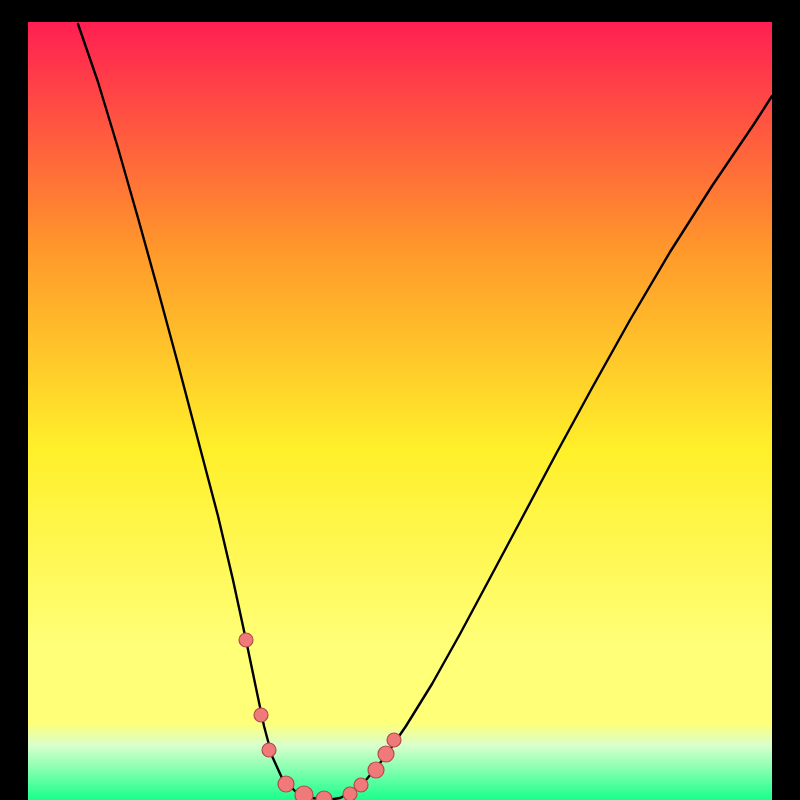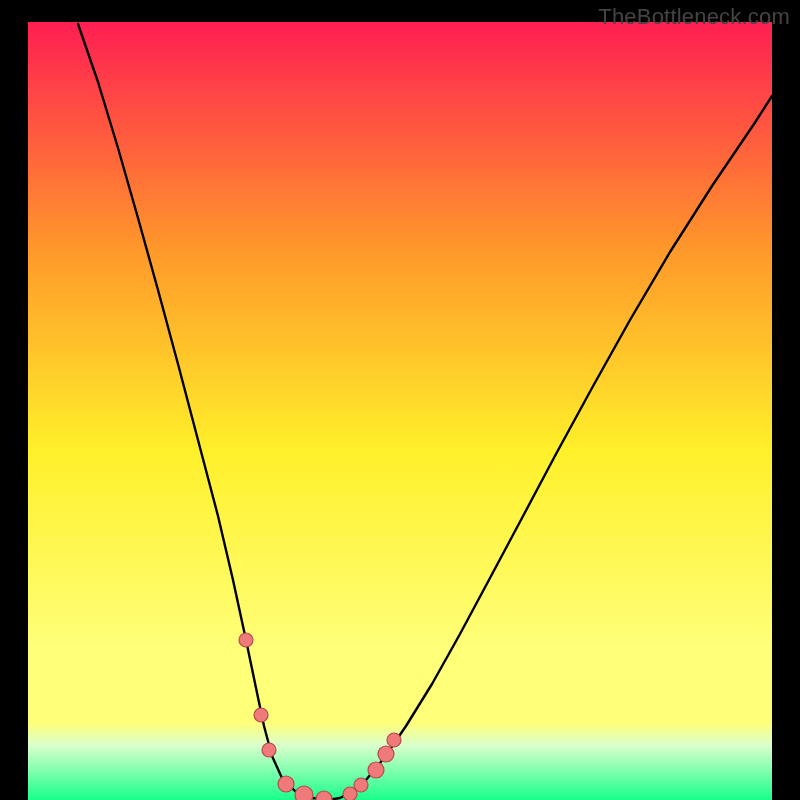--- a/index.html
+++ b/index.html
@@ -33,21 +33,20 @@
     height: 778px;
   }
   svg {
     display: block;
   }
 </style>
 </head>
 <body>
 
 <div class="outer">
-  <div class="watermark">TheBottleneck.com</div>
   <div class="plot">
     <svg id="chart-svg" width="744" height="778" viewBox="0 0 744 778">
         <defs>
           <linearGradient id="bg-grad" x1="0" y1="0" x2="0" y2="1">
             <stop offset="0%" stop-color="#ff1f52"></stop>
             <stop offset="30%" stop-color="#ff9b2a"></stop>
             <stop offset="55%" stop-color="#fff02a"></stop>
             <stop offset="80%" stop-color="#ffff78"></stop>
             <stop offset="90%" stop-color="#ffff78"></stop>
             <stop offset="93%" stop-color="#d9ffcc"></stop>

